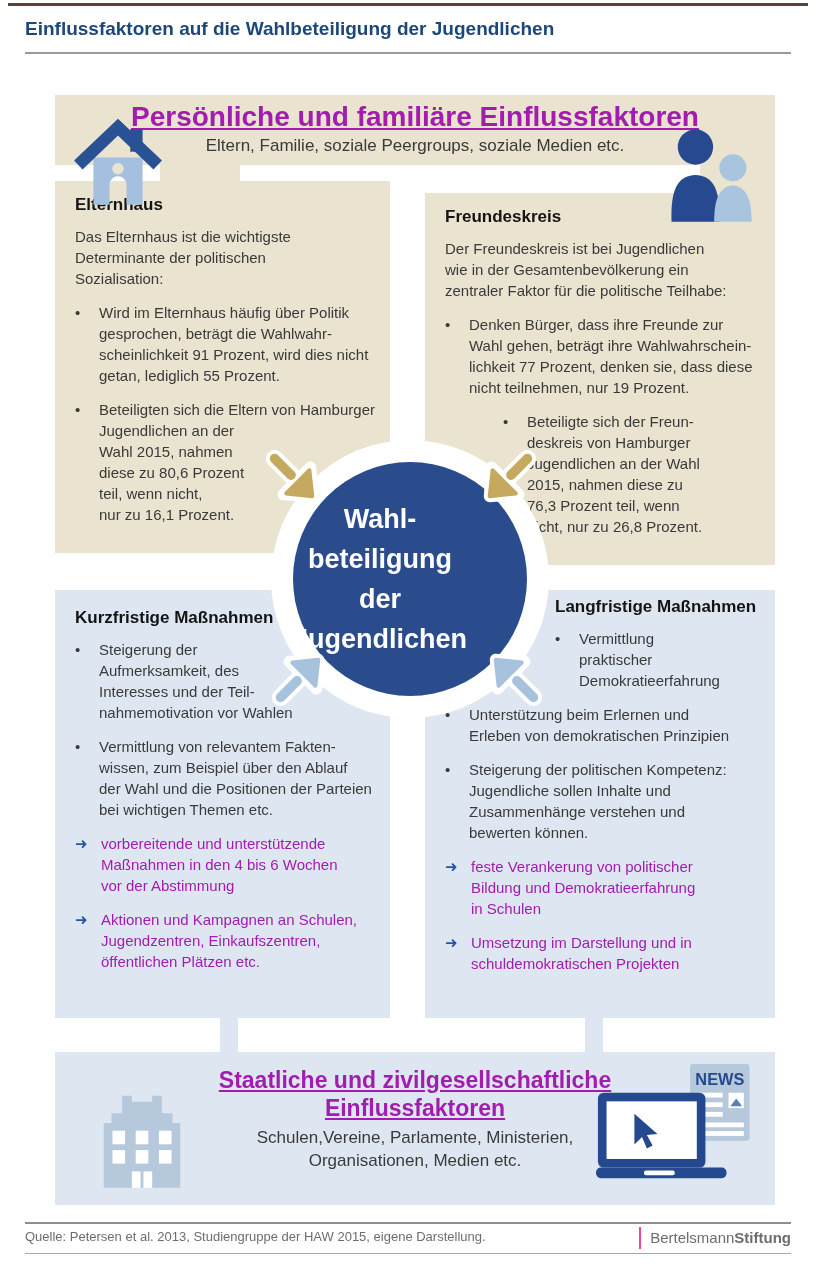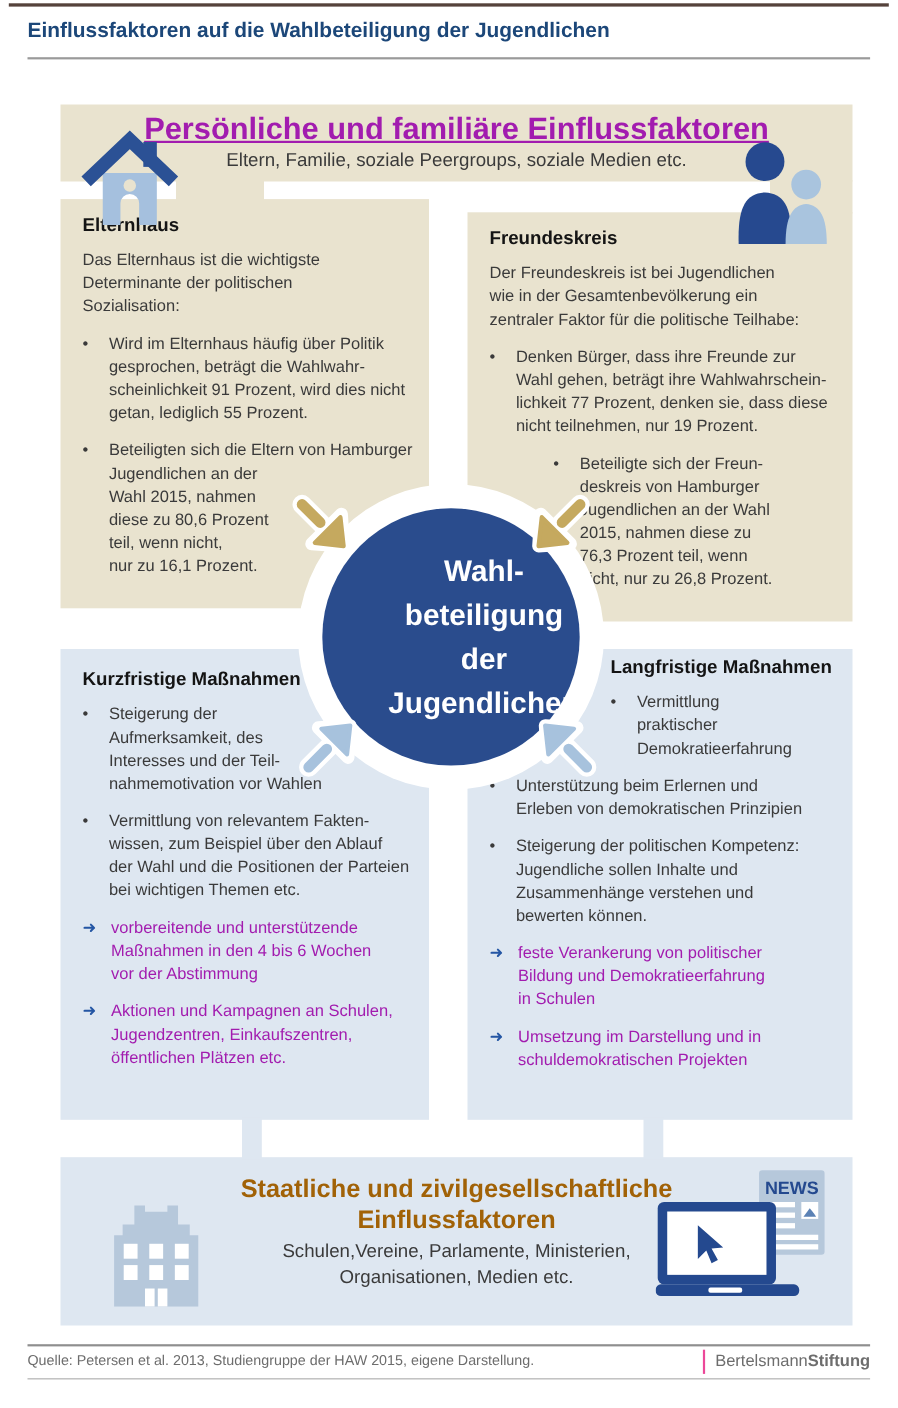--- a/index.html
+++ b/index.html
@@ -17,39 +17,39 @@
   .lblue{background:#dee7f1;}
   .banner-top{left:55px;top:95px;width:720px;height:70px;text-align:center;}
   .banner-top .t1{margin-top:6px;font-size:28px;font-weight:bold;color:#a21caf;text-decoration:underline;}
   .banner-top .t2{margin-top:3px;font-size:17px;color:#3a3a3a;}
   .conn{z-index:1;}
   .col-el{left:55px;top:181px;width:335px;height:372px;}
   .col-fr{left:425px;top:193px;width:350px;height:372px;}
   .box-ku{left:55px;top:590px;width:335px;height:428px;}
   .box-la{left:425px;top:590px;width:350px;height:428px;}
   .banner-bot{left:55px;top:1052px;width:720px;height:153px;text-align:center;}
-  .banner-bot .t1{margin-top:14px;font-size:23px;line-height:28px;font-weight:bold;color:#a16207;white-space:pre-line;}
+  .banner-bot .t1{margin-top:14px;font-size:23px;line-height:28px;font-weight:bold;color:#a21caf;white-space:pre-line;text-decoration:underline;}
   .banner-bot .t2{margin-top:4px;font-size:17px;line-height:23px;color:#3a3a3a;white-space:pre-line;}
 
   
   .pad{padding:12px 8px 0 20px;}
   .sec-title{font-size:17px;font-weight:bold;color:#141414;margin:2px 0 11px 0;}
   .intro{font-size:15px;line-height:21px;white-space:pre;margin-bottom:13px;}
   .li{display:flex;margin-bottom:13px;font-size:15px;line-height:21px;}
   .li .b{width:24px;flex:none;color:#3a3a3a;}
   .li .t{white-space:pre;}
   .li.arrow .b{color:#2456a4;font-weight:bold;width:26px;}
   .li.arrow .t{color:#a21caf;}
   .ind58{margin-left:58px;}
   .ind110{margin-left:110px;}
 
   
   .ring{left:271px;top:440px;width:278px;height:278px;border-radius:50%;background:#fff;z-index:3;}
   .disc{left:293px;top:462px;width:234px;height:234px;border-radius:50%;background:#2a4c8d;z-index:4;
-    display:flex;align-items:center;justify-content:flex-end;text-align:center;}
+    display:flex;align-items:center;justify-content:flex-start;text-align:center;}
   .disc .lbl{color:#fff;font-size:27px;line-height:40px;font-weight:bold;white-space:pre-line;}
 
   .arr{z-index:5;}
   .arr-tr svg{transform:scaleX(-1);}
   .arr-bl svg{transform:scaleY(-1);}
   .arr-br svg{transform:scale(-1,-1);}
 
   
   .icon{z-index:2;}
 

